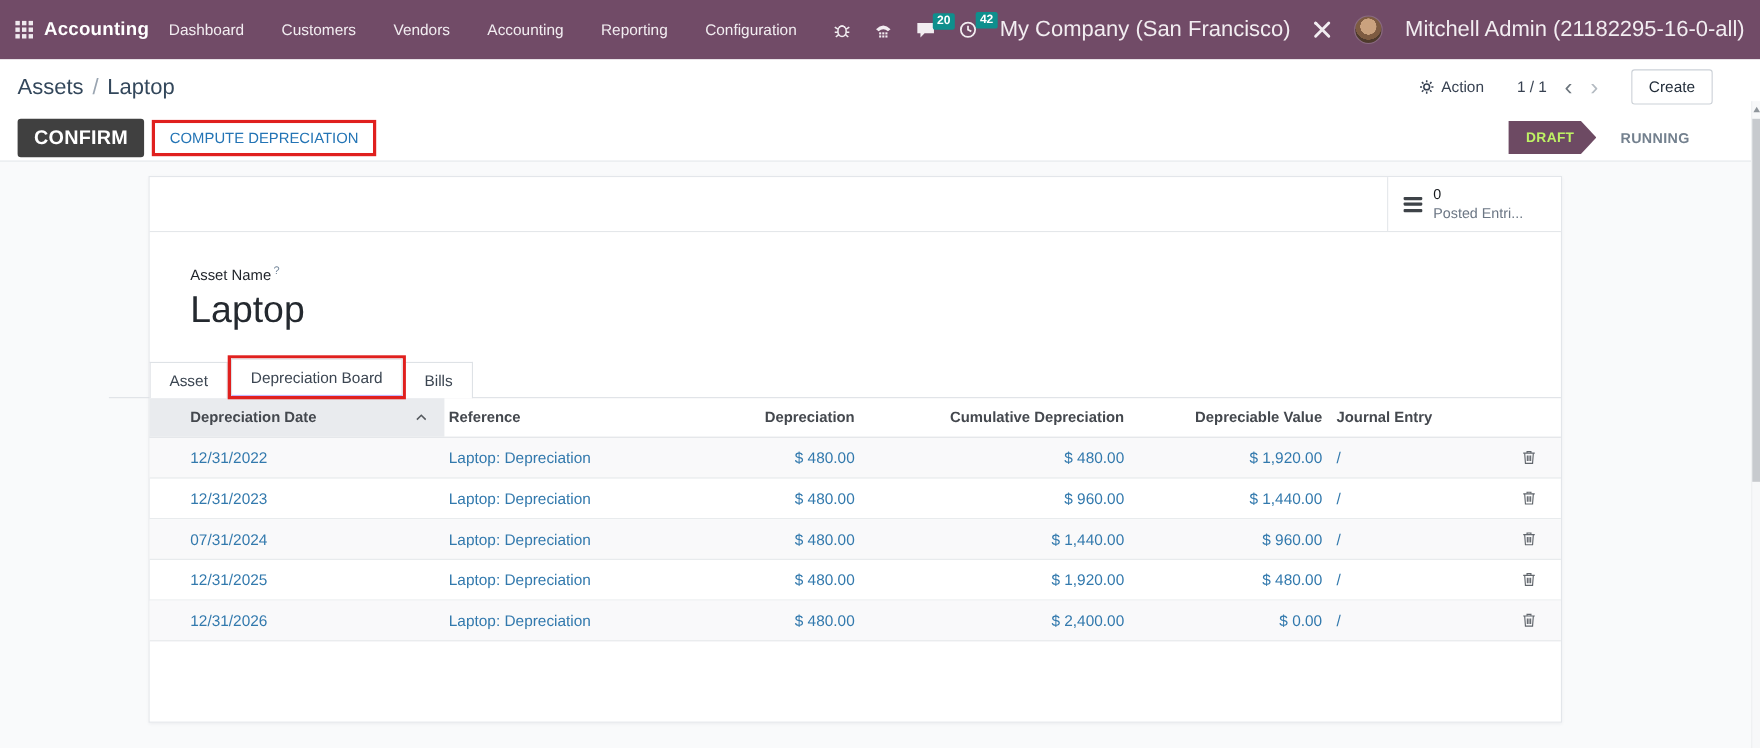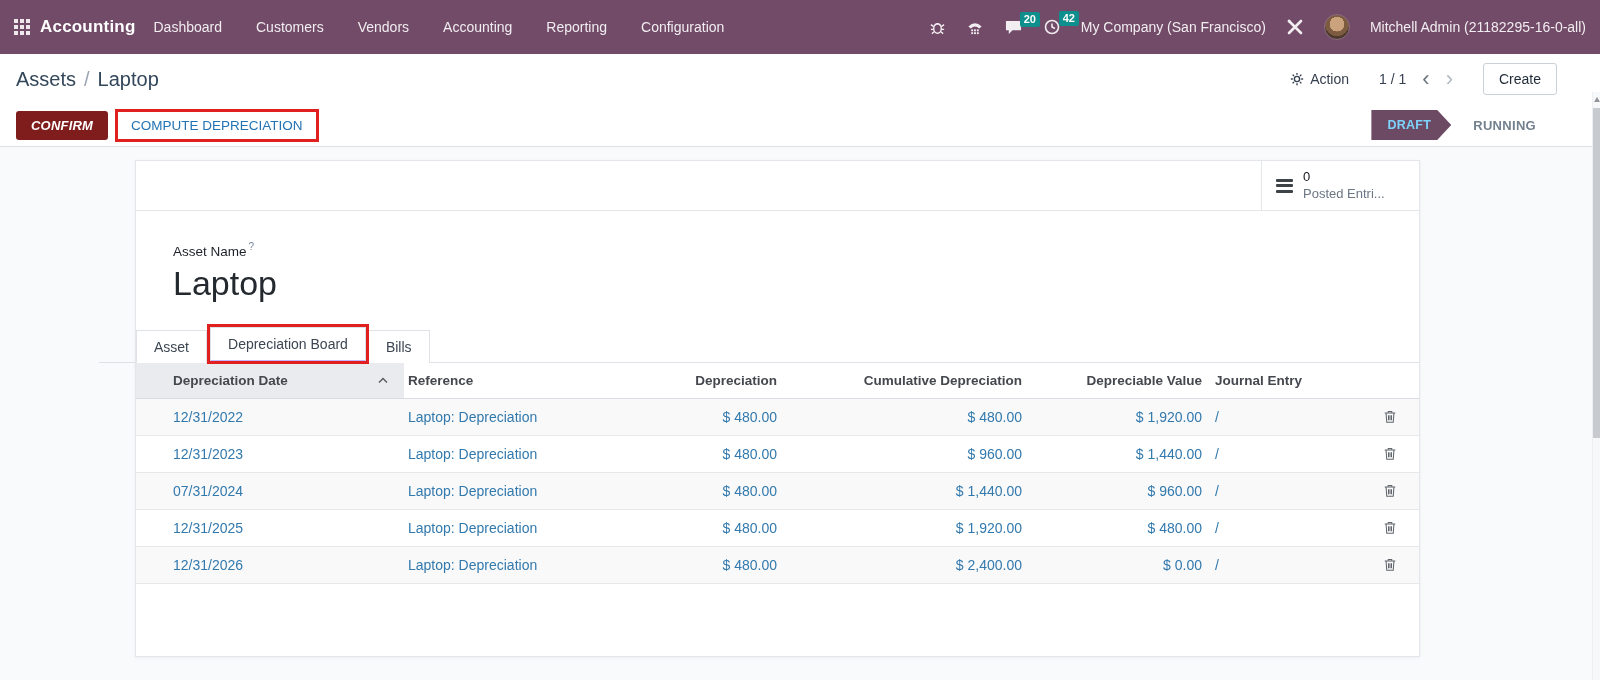--- a/index.html
+++ b/index.html
@@ -12,47 +12,47 @@
   .nav-left { display:flex; align-items:center; gap:10px; }
   .grid-icon { display:grid; grid-template-columns:repeat(3,4px); grid-gap:2px; cursor:pointer; }
   .grid-icon span { width:4px; height:4px; background:#efe9ee; }
   .app-name { font-size:17px; font-weight:700; letter-spacing:.2px; margin-right:18px; }
   .nav-menu { display:flex; align-items:center; gap:34px; font-size:14px; color:#f2edf1; }
   .nav-item { cursor:pointer; white-space:nowrap; }
   .nav-right { margin-left:auto; display:flex; align-items:center; gap:20px; }
   .nav-ico { position:relative; display:flex; align-items:center; cursor:pointer; }
   .badge { position:absolute; top:-7px; left:16px; background:#0E8F8D; color:#fff;
     font-size:11px; line-height:1; padding:2px 4px; border-radius:2px; font-weight:700; }
-  .company, .username { font-size:14px; color:#f2edf1; white-space:nowrap; cursor:pointer; }
+  .company, .username { font-size:20px; color:#f2edf1; white-space:nowrap; cursor:pointer; }
   .avatar { width:26px; height:26px; border-radius:50%;
     background:radial-gradient(circle at 50% 38%, #caa27e 0 38%, #7d5b41 39% 62%, #4e3a2c 63% 100%);
     border:1px solid #8a6b80; }
 
   
   .cp { height:50px; background:#fff; display:flex; align-items:center; padding:0 43px 0 16px; }
   .breadcrumb { font-size:20px; color:#33475b; display:flex; gap:8px; align-items:center; }
   .breadcrumb .sep { color:#9aa5b1; }
   .cp-right { margin-left:auto; display:flex; align-items:center; gap:30px; }
   .action-btn { display:flex; align-items:center; gap:6px; font-size:14px; color:#374151; cursor:pointer; }
   .pager { display:flex; align-items:center; gap:16px; font-size:14px; color:#374151; }
   .pg-prev { color:#6c757d; font-size:22px; cursor:pointer; line-height:1; }
   .pg-next { color:#b3bac1; font-size:22px; cursor:pointer; line-height:1; }
   .create-btn { background:#fff; border:1px solid #ccd1d7; border-radius:3px; padding:7px 15px;
     font-size:14px; color:#1f2a37; cursor:pointer; font-family:inherit; }
 
   
   .statusbar { height:43px; background:#fff; border-bottom:1px solid #dde1e6;
     display:flex; align-items:center; padding:0 64px 0 16px; }
-  .confirm-btn { background:#7f1d1d; color:#fff; border:none; border-radius:3px;
-    font-size:13px; font-weight:700; padding:7px 15px; letter-spacing:.2px; cursor:pointer; font-family:inherit;font-style:italic; }
+  .confirm-btn { background:#404040; color:#fff; border:none; border-radius:3px;
+    font-size:18px; font-weight:700; padding:7px 15px; letter-spacing:.2px; cursor:pointer; font-family:inherit; }
   .annot { border:3px solid #E0201E; margin-left:7px; }
   .compute-btn { background:#fff; border:none; color:#2374B5; font-size:13.5px; font-weight:500;
     padding:6px 13px; cursor:pointer; white-space:nowrap; font-family:inherit; }
   .states { margin-left:auto; display:flex; align-items:center; gap:22px; }
-  .state-draft { background:#6D4A63; color:#7dd3fc; font-size:12.5px; font-weight:700;
+  .state-draft { background:#6D4A63; color:#bef264; font-size:12.5px; font-weight:700;
     padding:8px 20px 8px 16px; letter-spacing:.3px;
     clip-path:polygon(0 0, calc(100% - 14px) 0, 100% 50%, calc(100% - 14px) 100%, 0 100%); }
   .state-running { color:#73808e; font-size:13px; font-weight:600; letter-spacing:.3px; }
 
   
   .content { position:relative; height:545px; background:#f9fafb; }
   .sheet { position:absolute; left:135px; top:13px; width:1285px; height:497px;
     background:#fff; border:1px solid #e3e6ea; box-shadow:0 1px 3px rgba(40,40,60,.06); }
 
   .buttonbox { height:50px; border-bottom:1px solid #e4e7ea; display:flex; justify-content:flex-end; }

